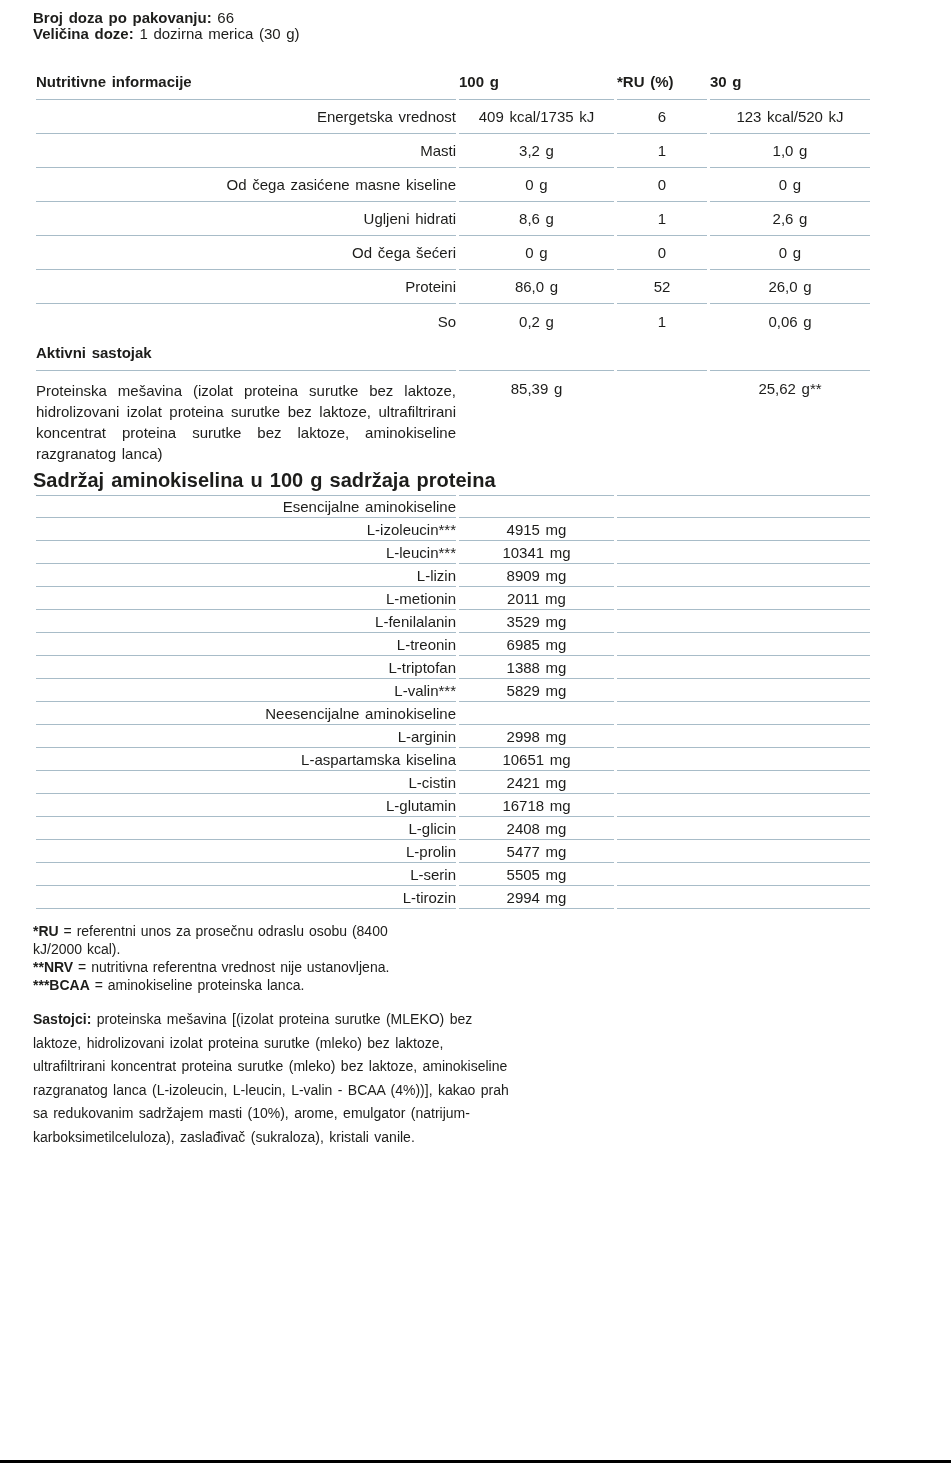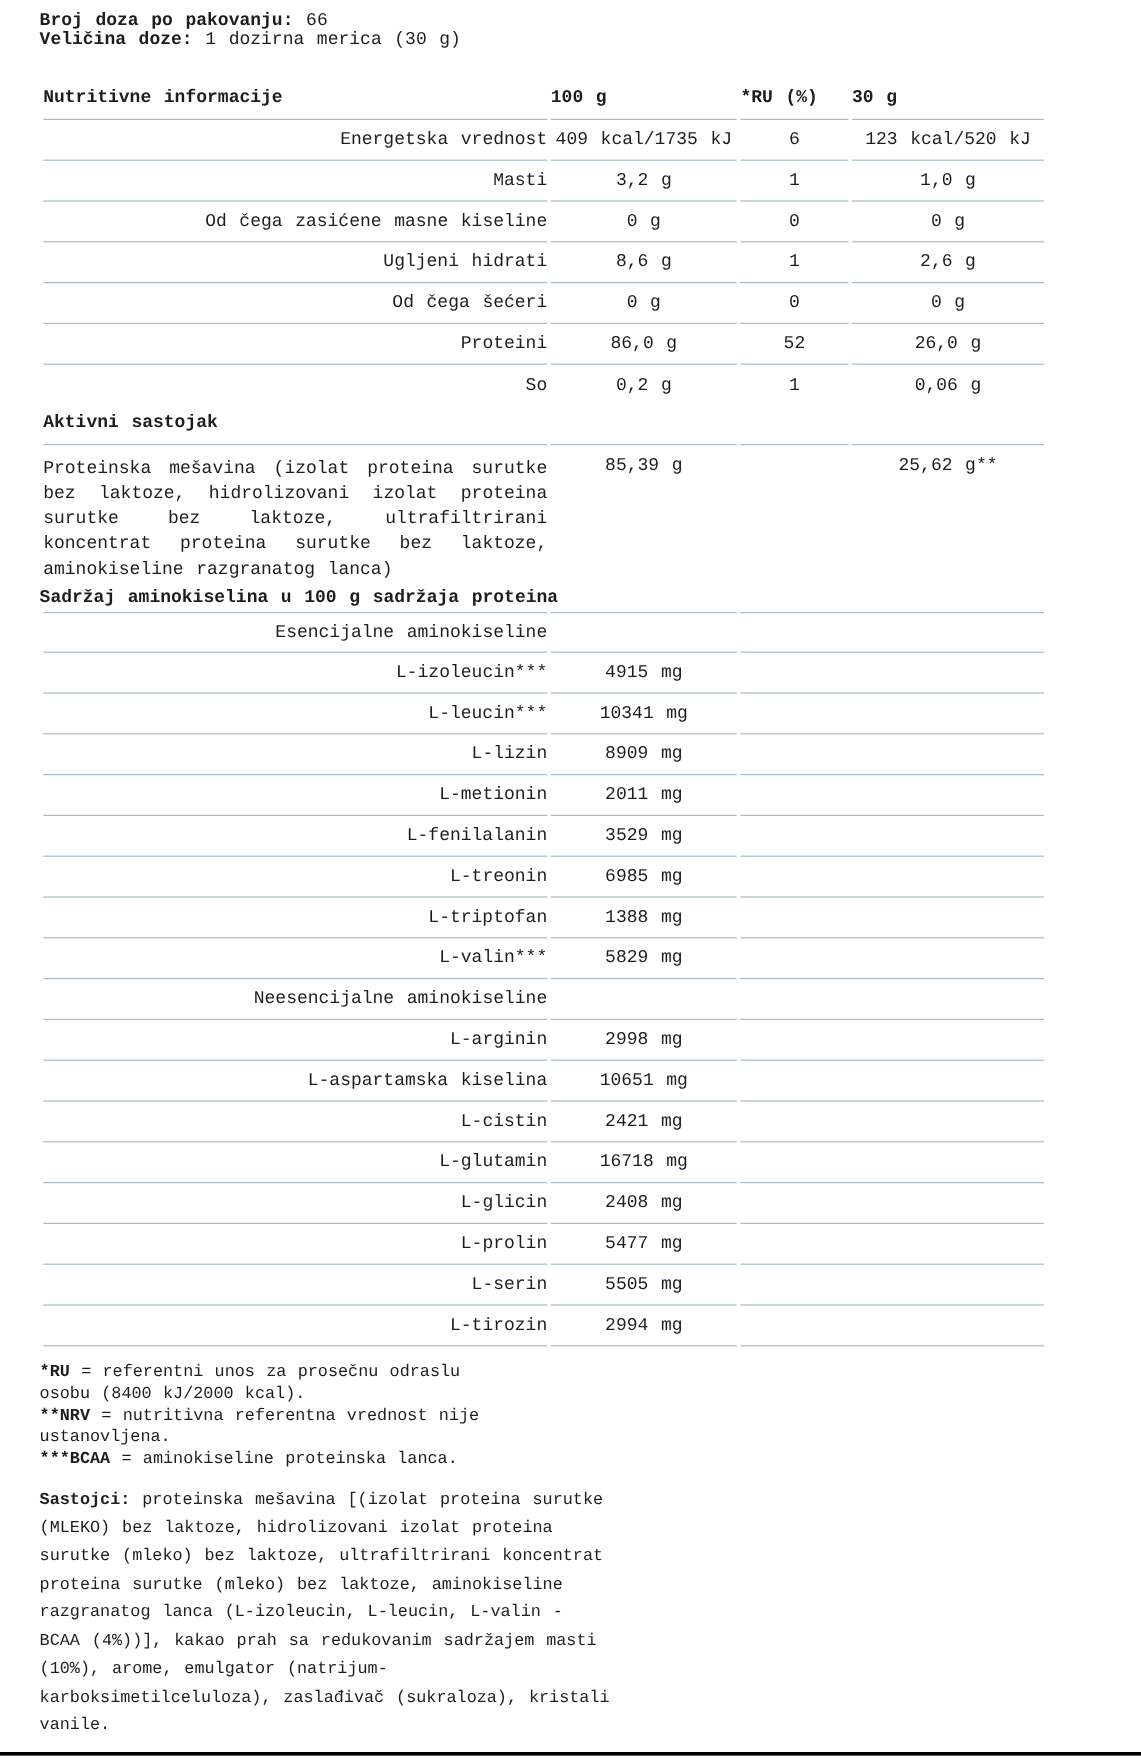--- a/index.html
+++ b/index.html
@@ -7,21 +7,21 @@
     --text:#1d1d1b;
   }
   *{box-sizing:border-box;}
   html,body{margin:0;padding:0;background:#ffffff;}
   body{
     width:951px;height:1465px;position:relative;
     font-family:"Liberation Sans", sans-serif;
     color:var(--text);
     -webkit-font-smoothing:antialiased;
   }
-  .content{padding:10px 0 0 33px;font-family:Liberation Mono, monospace;}
+  .content{padding:10px 0 0 33px;}
   .intro{font-size:15px;line-height:15.5px;word-spacing:1.5px;}
   .intro b{font-weight:bold;}
 
   table{border-collapse:separate;border-spacing:3px 0;table-layout:fixed;}
   col.c-label{width:420px;}
   col.c-100g{width:155px;}
   col.c-ru{width:90px;}
   col.c-30g{width:160px;}
 
   th,td{padding:0;font-size:15px;word-spacing:1.5px;}
@@ -37,23 +37,23 @@
   .val{text-align:center;}
   td.indent{padding-left:30px;}
 
   .active .sect-title td{
     font-weight:bold;vertical-align:bottom;padding-bottom:9px;height:33px;
     border-bottom:1px solid var(--line);
   }
   .active .desc-row td{border:none;vertical-align:top;padding-top:9px;}
   .active .desc{line-height:21px;text-align:justify;}
 
-  .amino-title{margin:5px 14px 0 0;font-size:15px;font-weight:bold;word-spacing:1.5px;}
+  .amino-title{margin:5px 14px 0 0;font-size:20px;font-weight:bold;word-spacing:1.5px;}
   .amino{margin-top:3px;}
-  .amino td{height:34px;border-bottom:1px solid var(--line);}
+  .amino td{height:23px;border-bottom:1px solid var(--line);}
   .amino tr:first-child td{border-top:1px solid var(--line);}
 
   .footnotes{margin-top:13px;font-size:14px;line-height:18px;width:400px;word-spacing:1px;}
   .footnotes b{font-weight:bold;}
 
   .ingredients{margin-top:14px;font-size:14px;line-height:23.5px;width:478px;word-spacing:1.5px;}
   .ingredients b{font-weight:bold;}
 
   .bottom-line{position:absolute;left:0;bottom:2px;width:951px;height:3px;background:#000;}
 </style>

